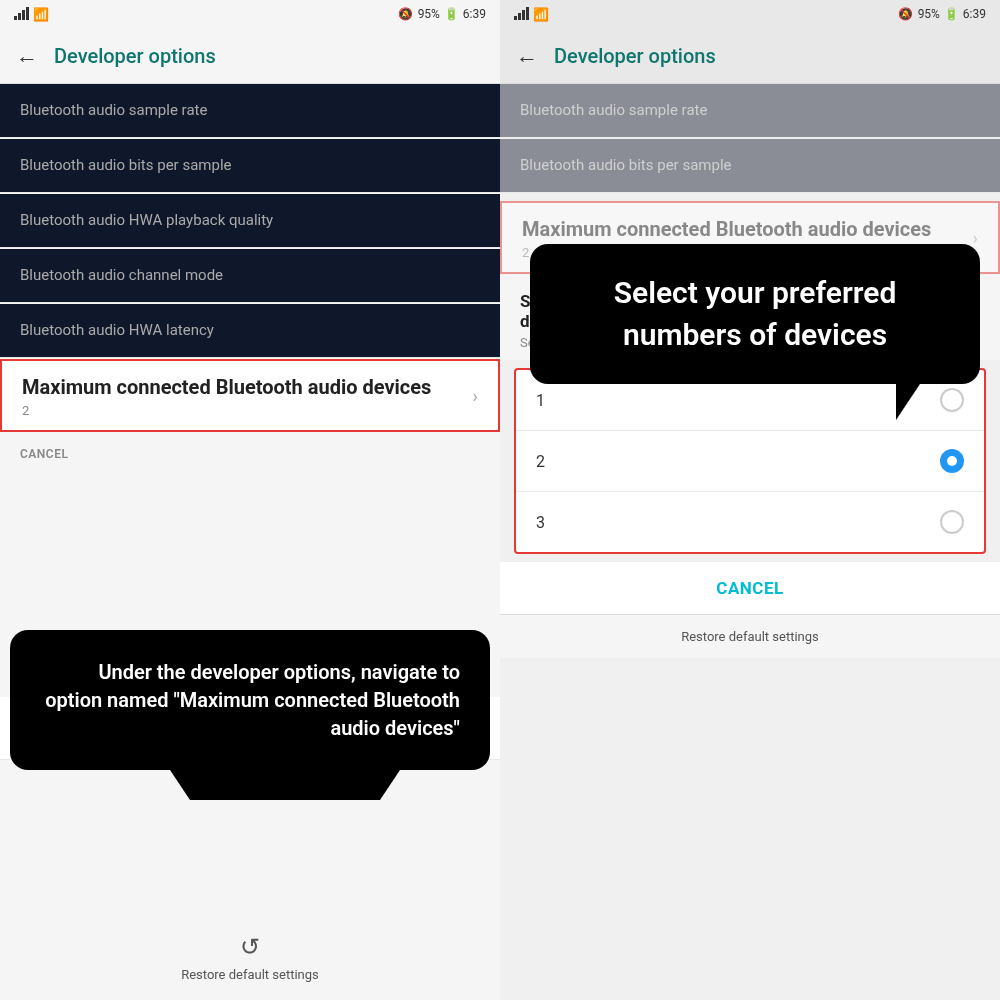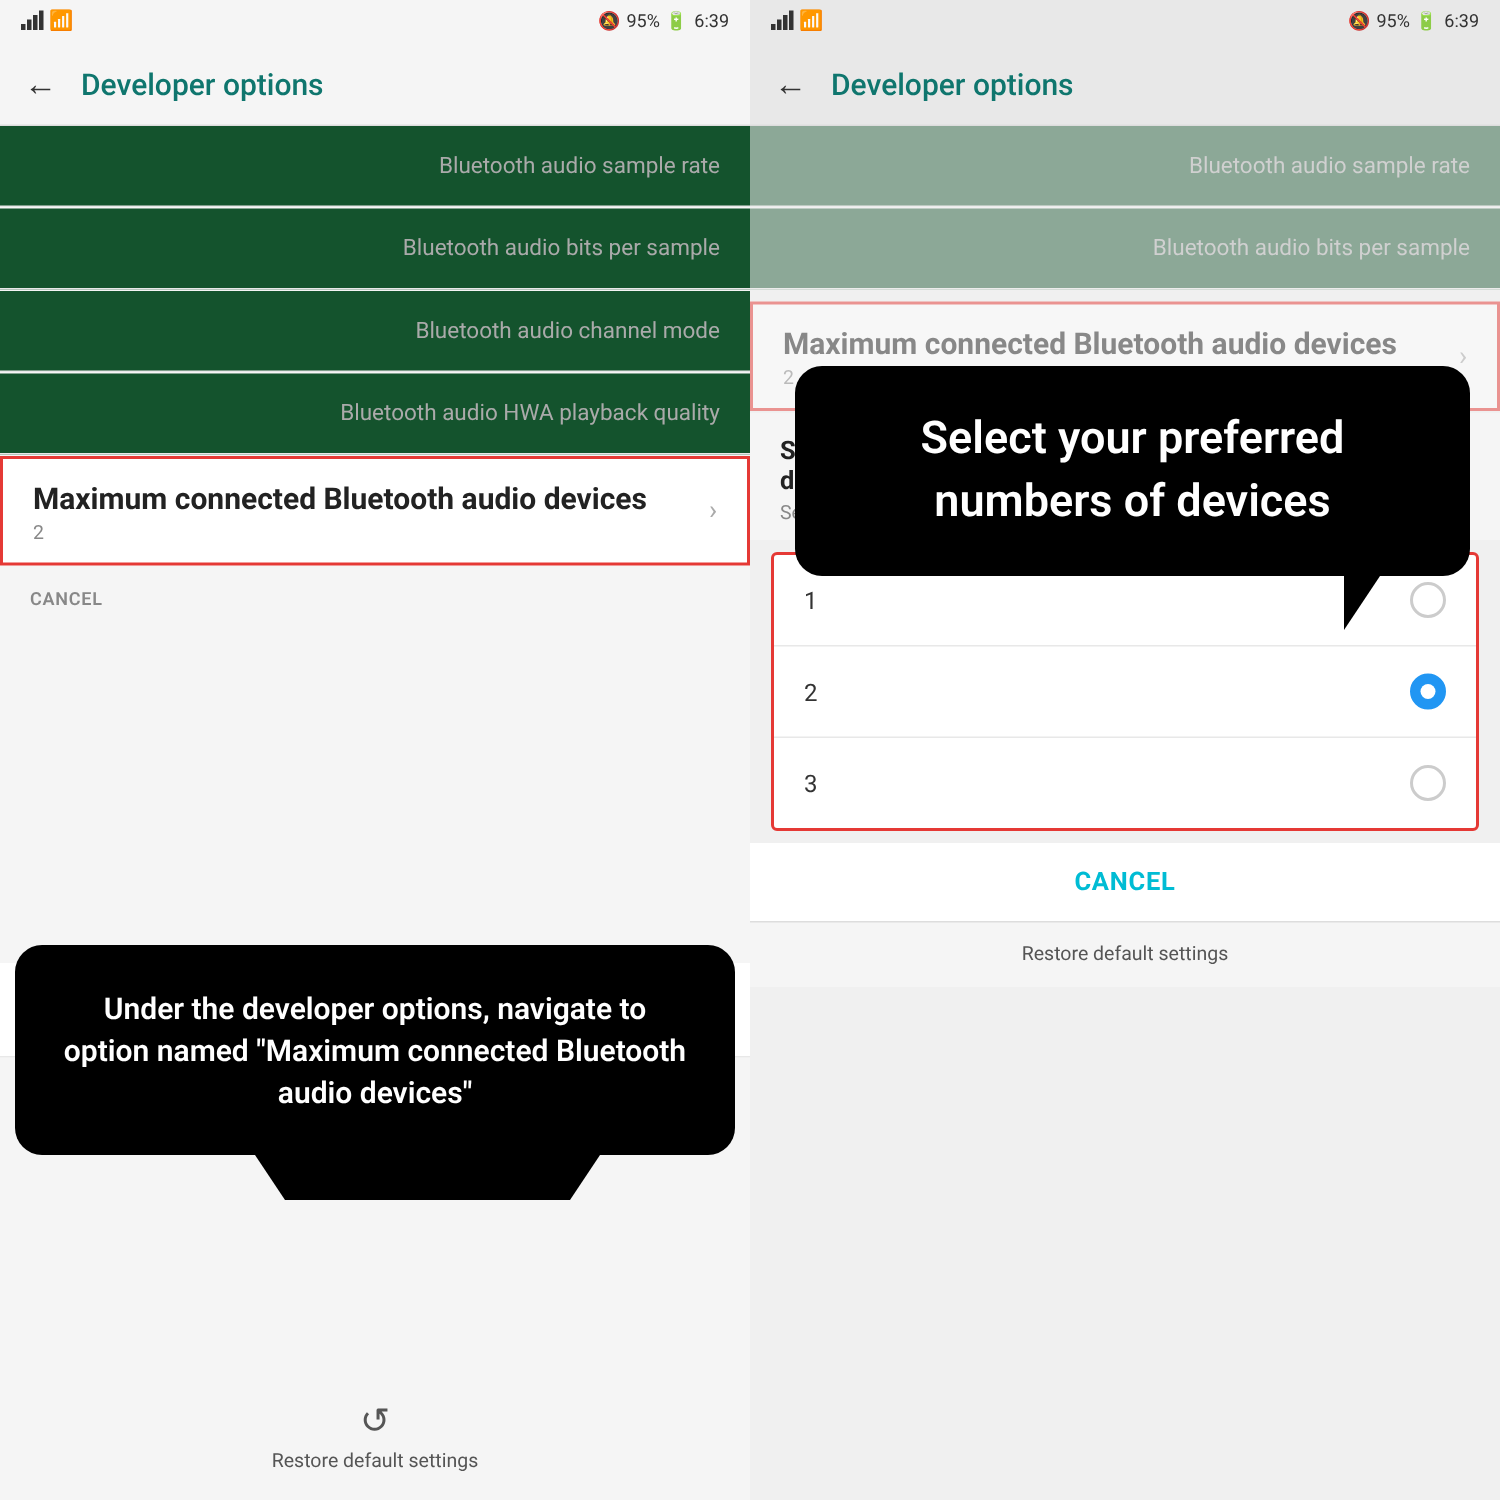--- a/index.html
+++ b/index.html
@@ -86,23 +86,22 @@
 
     .settings-list {
       flex: 1;
       overflow-y: auto;
       background: #f5f5f5;
     }
 
     .settings-item {
       padding: 16px 20px;
       border-bottom: 1px solid #e8e8e8;
-      background: #14532d;
+      background: #0f172a;
       margin-bottom: 1px;
-      text-align: right;
     }
 
     .settings-item-title {
       font-size: 15px;
       color: #aaa;
       line-height: 1.4;
     }
 
     .settings-item-highlighted {
       border: 2.5px solid #e53935;
@@ -204,21 +203,21 @@
 
     
     .speech-bubble {
       position: absolute;
       background: #000;
       color: #fff;
       border-radius: 18px;
       padding: 28px 30px;
       font-size: 20px;
       font-weight: 600;
-      text-align: center;
+      text-align: right;
       line-height: 1.4;
       z-index: 10;
     }
 
     .speech-bubble::after {
       content: '';
       position: absolute;
       border-left: 20px solid transparent;
       border-right: 0px solid transparent;
       border-top: 28px solid #000;
@@ -406,27 +405,30 @@
 
     <div class="settings-item">
       <div class="settings-item-title">Bluetooth audio sample rate</div>
     </div>
 
     <div class="settings-item">
       <div class="settings-item-title">Bluetooth audio bits per sample</div>
     </div>
 
     <div class="settings-item">
+      <div class="settings-item-title">Bluetooth audio HWA playback quality</div>
+    </div>
+
+    <div class="settings-item">
       <div class="settings-item-title">Bluetooth audio channel mode</div>
     </div>
 
     <div class="settings-item">
-      <div class="settings-item-title">Bluetooth audio HWA playback quality</div>
-    </div>
-
+      <div class="settings-item-title">Bluetooth audio HWA latency</div>
+    </div>
 
     <div class="settings-item-highlighted">
       <div>
         <div class="settings-item-title">Maximum connected Bluetooth audio devices</div>
         <div class="settings-item-subtitle">2</div>
       </div>
       <span class="chevron">›</span>
     </div>
 
     <div class="section-header">CANCEL</div>

